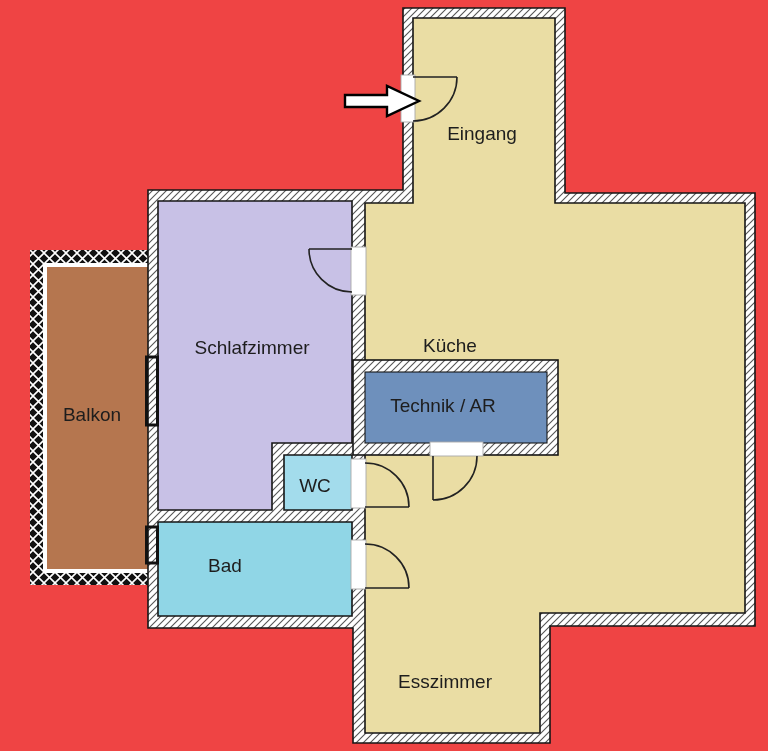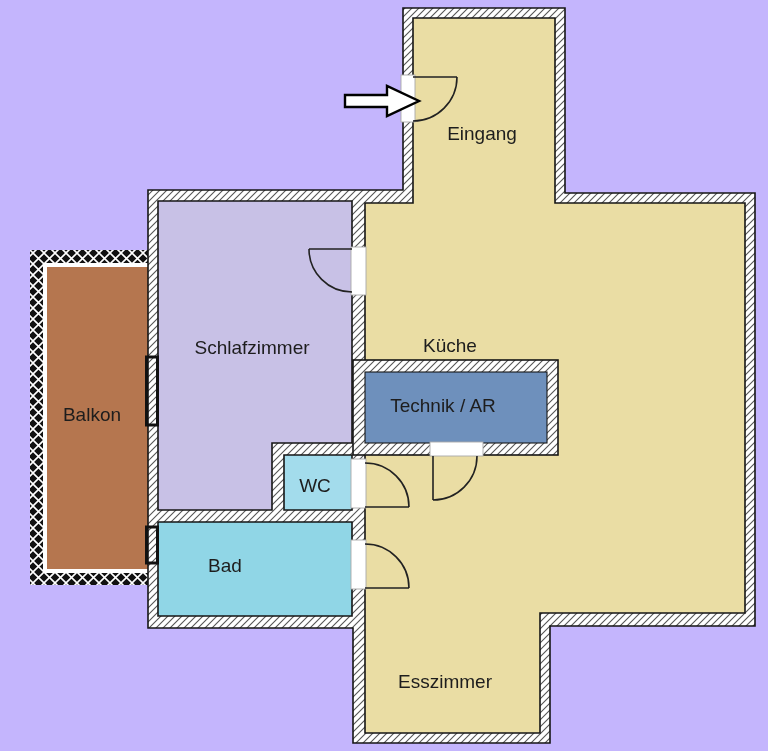--- a/index.html
+++ b/index.html
@@ -1,20 +1,20 @@
 <!DOCTYPE html>
 <html><head>
 <meta charset="utf-8">
 <style>
   html, body { margin: 0; padding: 0; background: #ffffff; }
   .plan-wrap {
     position: relative;
     width: 768px;
     height: 751px;
-    background: #c4b5fd;
+    background: #ef4444;
     font-family: "Liberation Sans", sans-serif;
   }
   svg { display: block; }
   .wall-path   { stroke: #161616; stroke-width: 1.6; fill-rule: evenodd; }
   .block-wall  { stroke: #161616; stroke-width: 1.6; }
   .room-fill   { stroke: none; }
   .room-fill-outlined { stroke: #161616; stroke-width: 1.1; }
   .opening     { fill: #ffffff; stroke: #a9a9a9; stroke-width: 0.9; }
   .door-line   { fill: none; stroke: #222222; stroke-width: 1.6; }
   .window-rect { fill: none; stroke: #111111; stroke-width: 3; }

